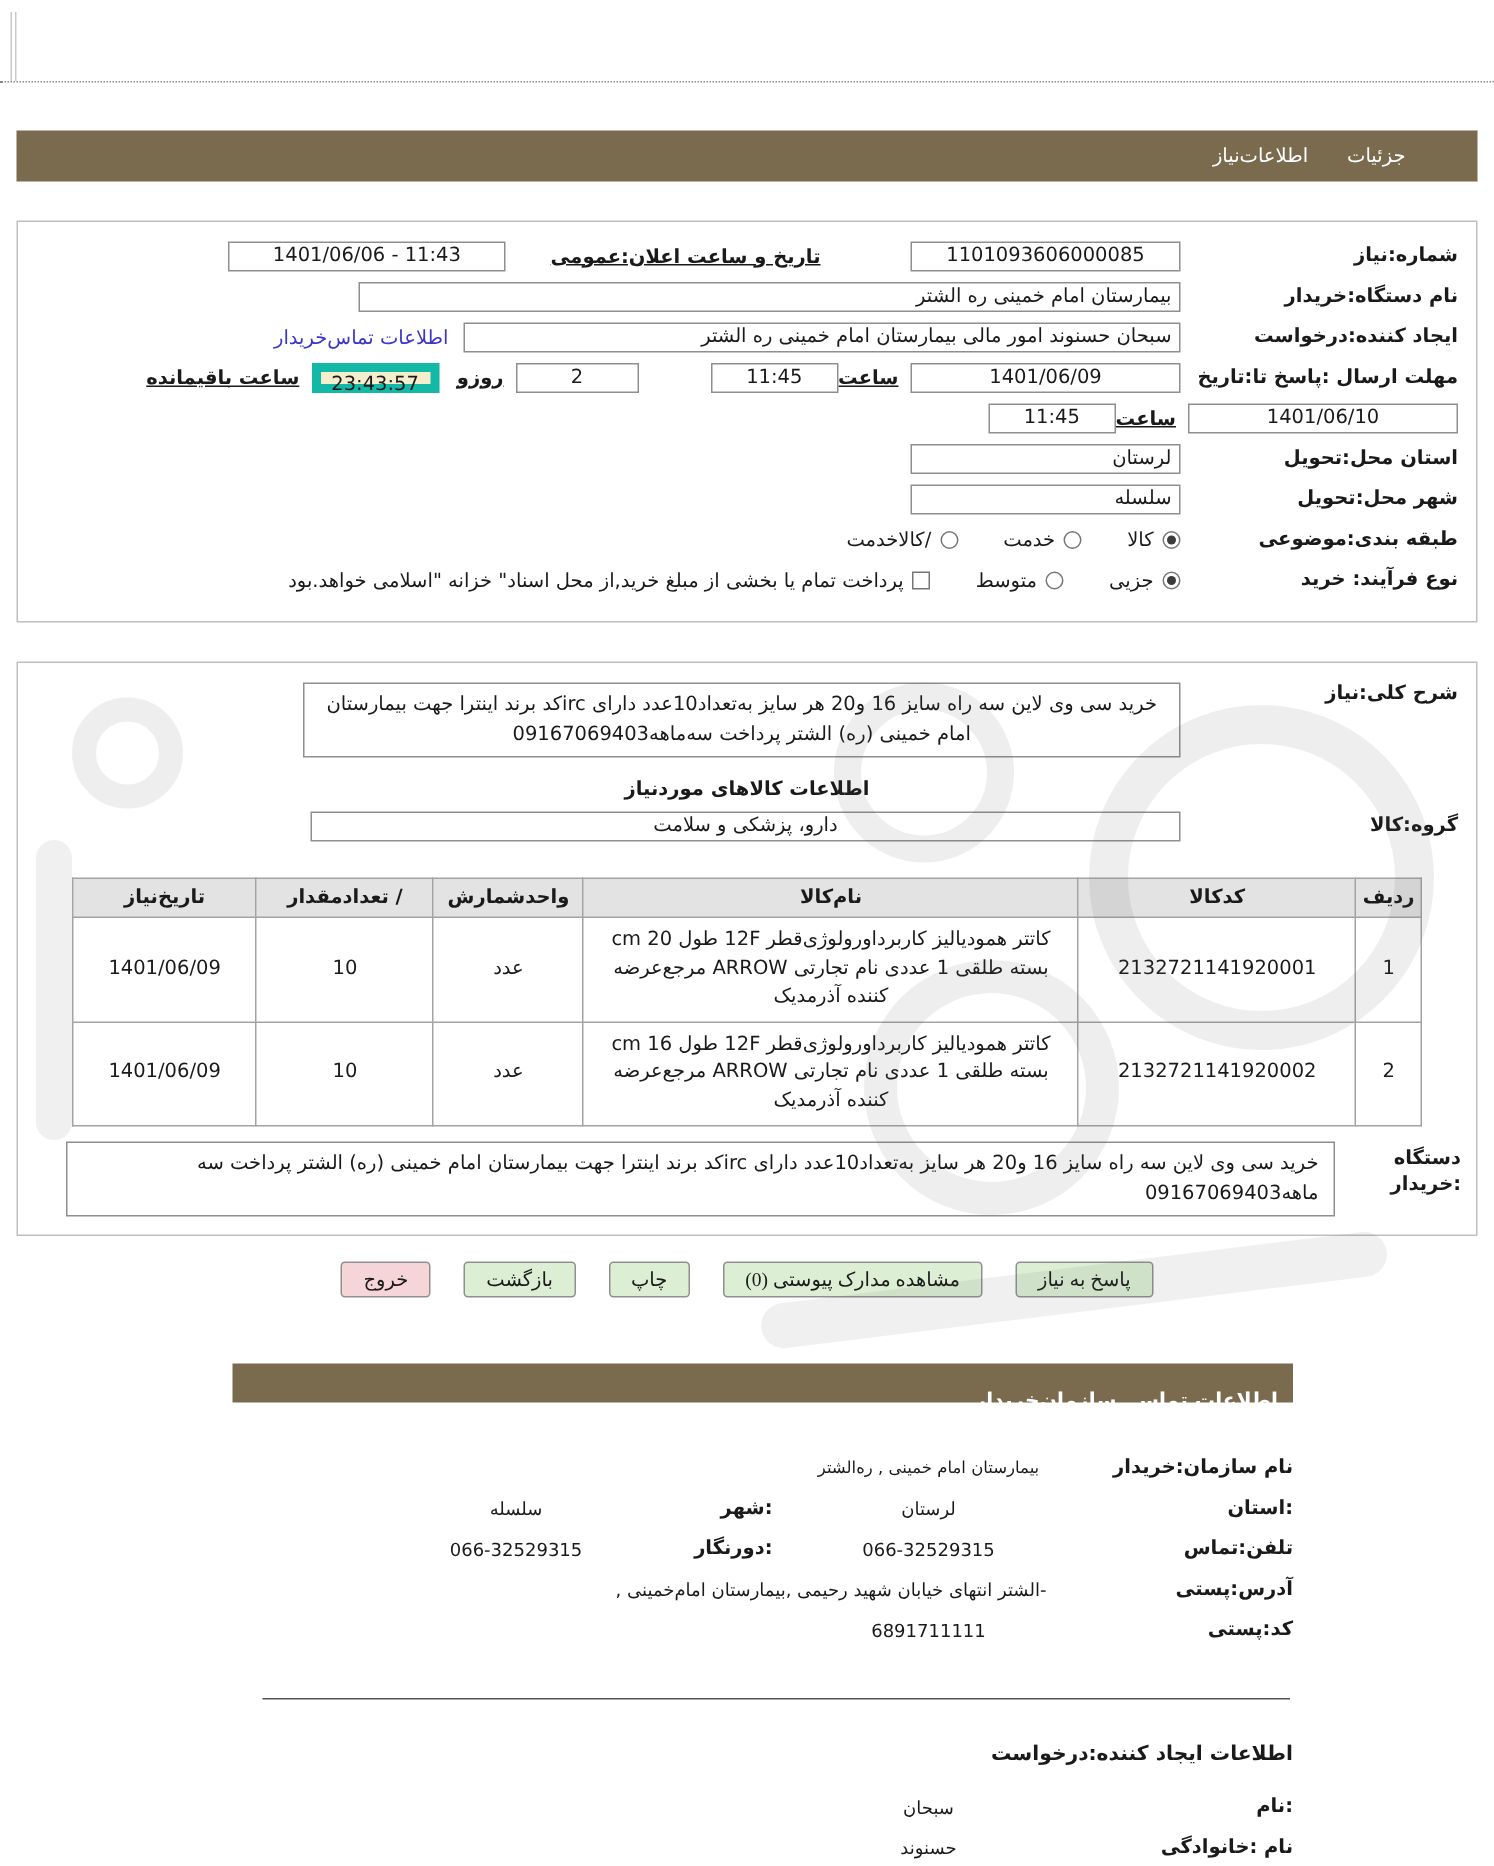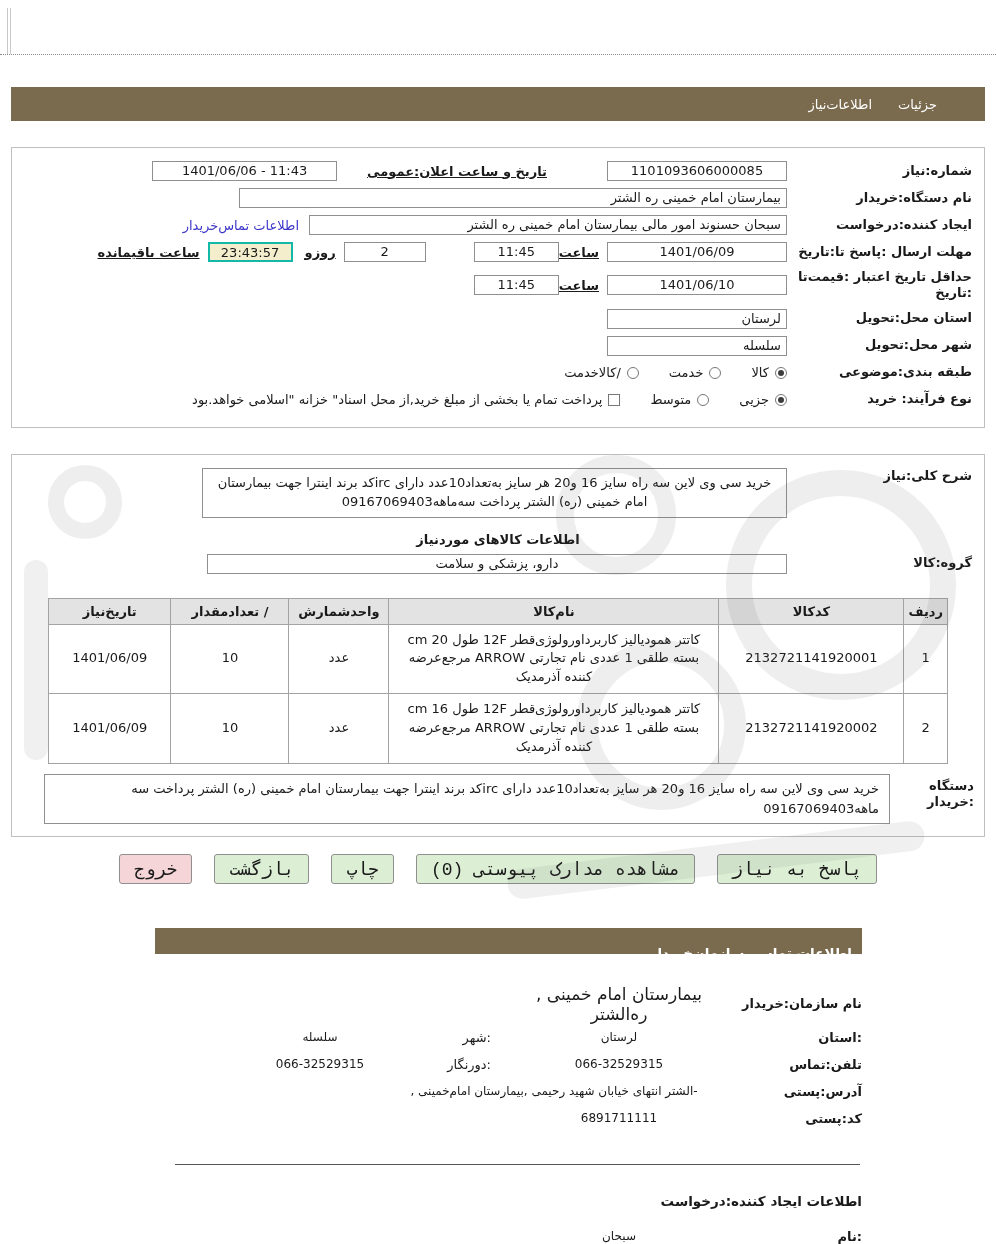--- a/index.html
+++ b/index.html
@@ -27,21 +27,21 @@
   .flabel { width:185px; flex:none; font-weight:bold; text-align:right; line-height:1.25; }
   .inlbl { font-weight:bold; white-space:nowrap;text-decoration:underline; }
   .fld { border:1px solid #8f8f8f; background:#fff; height:20px; line-height:18px;
          padding:0 5px; text-align:right; overflow:hidden; white-space:nowrap; flex:none; }
   .center { text-align:center; }
   .w82{width:82px}.w85{width:85px}.w180{width:180px}.w185{width:185px}
   .w478{width:478px}.w548{width:548px}.w580{width:580px}
   .mr8{margin-right:8px}.mr10{margin-right:10px}.mr12{margin-right:12px}
   .mr30{margin-right:30px}.mr48{margin-right:48px}.mr60{margin-right:60px}
 
-  .countdown { background:#f4eecd; border:2px solid #14b8a6; width:85px; height:20px;
+  .countdown { background:#f4eecd; border:6px solid #14b8a6; width:85px; height:20px;
                line-height:18px; text-align:center; flex:none; }
   .link { color:#3b35c9; cursor:pointer; text-decoration:none; white-space:nowrap; }
 
   .radio { width:12px; height:12px; border:1px solid #767676; border-radius:50%;
            background:#fff; display:inline-block; position:relative; flex:none; }
   .radio.checked::after { content:""; position:absolute; inset:2px; border-radius:50%; background:#3c3c3c; }
   .checkbox { width:12px; height:12px; border:1px solid #767676; background:#fff; display:inline-block; flex:none; }
   .opt { display:flex; align-items:center; gap:6px; }
 
   .descbox { border:1px solid #8f8f8f; width:585px; min-height:50px; padding:4px 8px;
@@ -52,32 +52,32 @@
   .goods-table th { background:#e3e3e3; border:1px solid #a3a3a3; font-weight:bold; padding:5px 4px; }
   .goods-table td { border:1px solid #a3a3a3; text-align:center; padding:6px 4px; line-height:1.45; }
 
   .notesrow { display:flex; align-items:flex-start; margin:10px 0 2px; }
   .noteslabel { width:78px; flex:none; font-weight:bold; text-align:right; line-height:1.3; padding-top:4px; }
   .notesbox { border:1px solid #8f8f8f; width:846px; min-height:50px; padding:4px 10px;
               text-align:right; line-height:1.55; margin-right:6px; }
 
   .btnrow { display:flex; justify-content:center; gap:22px; margin-top:17px; }
   .btn { background:#dcefd5; border:1px solid #8f8f8f; border-radius:3px; padding:3px 14px;
-         font-size:18px; font-family:Liberation Mono, monospace; cursor:pointer; color:#1a1a1a; }
+         font-size:13px; font-family:Liberation Serif, serif; cursor:pointer; color:#1a1a1a; }
   .btn-exit { background:#f6d5d8; }
 
   .secbar { background:#7b6b4e; color:#fff; font-weight:bold; height:26px; line-height:26px;
             padding:12px 10px; margin:44px 134px 0 155px; font-size:13.5px; }
   .crow { display:flex; align-items:center; margin:0 134px 0 0; min-height:27px; }
   .crow.first { margin-top:30px; }
   .clabel { width:128px; flex:none; font-weight:bold; text-align:right; }
   .cval { width:200px; flex:none; text-align:center; font-size:12px; margin-right:15px; }
-  .cval.small { font-size:17px; }
+  .cval.small { font-size:11px; }
   .cval.wide { width:330px; }
-  .clabel2 { width:86px; flex:none; font-weight:normal; text-align:right; margin-right:28px; }
+  .clabel2 { width:86px; flex:none; font-weight:bold; text-align:right; margin-right:4px; }
   .cval2 { width:150px; flex:none; text-align:center; font-size:12px; margin-right:10px; }
 
   .divider { border:none; border-top:1px solid #555; margin:32px 136px 0 175px; }
   .subheading { font-weight:bold; font-size:13.5px; text-align:right; margin:28px 134px 14px 0; }
 
   .wm { position:absolute; pointer-events:none; z-index:6; }
   .wm-ring { border:26px solid rgba(90,90,90,0.10); border-radius:50%; }
   .wm-bar { background:rgba(90,90,90,0.09); border-radius:16px; }
 </style>
 </head>
@@ -124,21 +124,20 @@
     <div class="fld w180 center">1401/06/09</div>
     <div class="inlbl mr8">ساعت</div>
     <div class="fld w85 center">11:45</div>
     <div class="fld w82 center mr48">2</div>
     <div class="inlbl mr8">روزو</div>
     <div class="countdown ltr mr12">23:43:57</div>
     <div class="inlbl mr8">ساعت باقیمانده</div>
   </div>
 
   <div class="frow">
-    <div class="flabel">حداقل تاریخ اعتبار :قیمت‌تا :تاریخ</div>
     <div class="fld w180 center">1401/06/10</div>
     <div class="inlbl mr8">ساعت</div>
     <div class="fld w85 center">11:45</div>
   </div>
 
   <div class="frow">
     <div class="flabel">استان محل:تحویل</div>
     <div class="fld w180">لرستان</div>
   </div>
 

